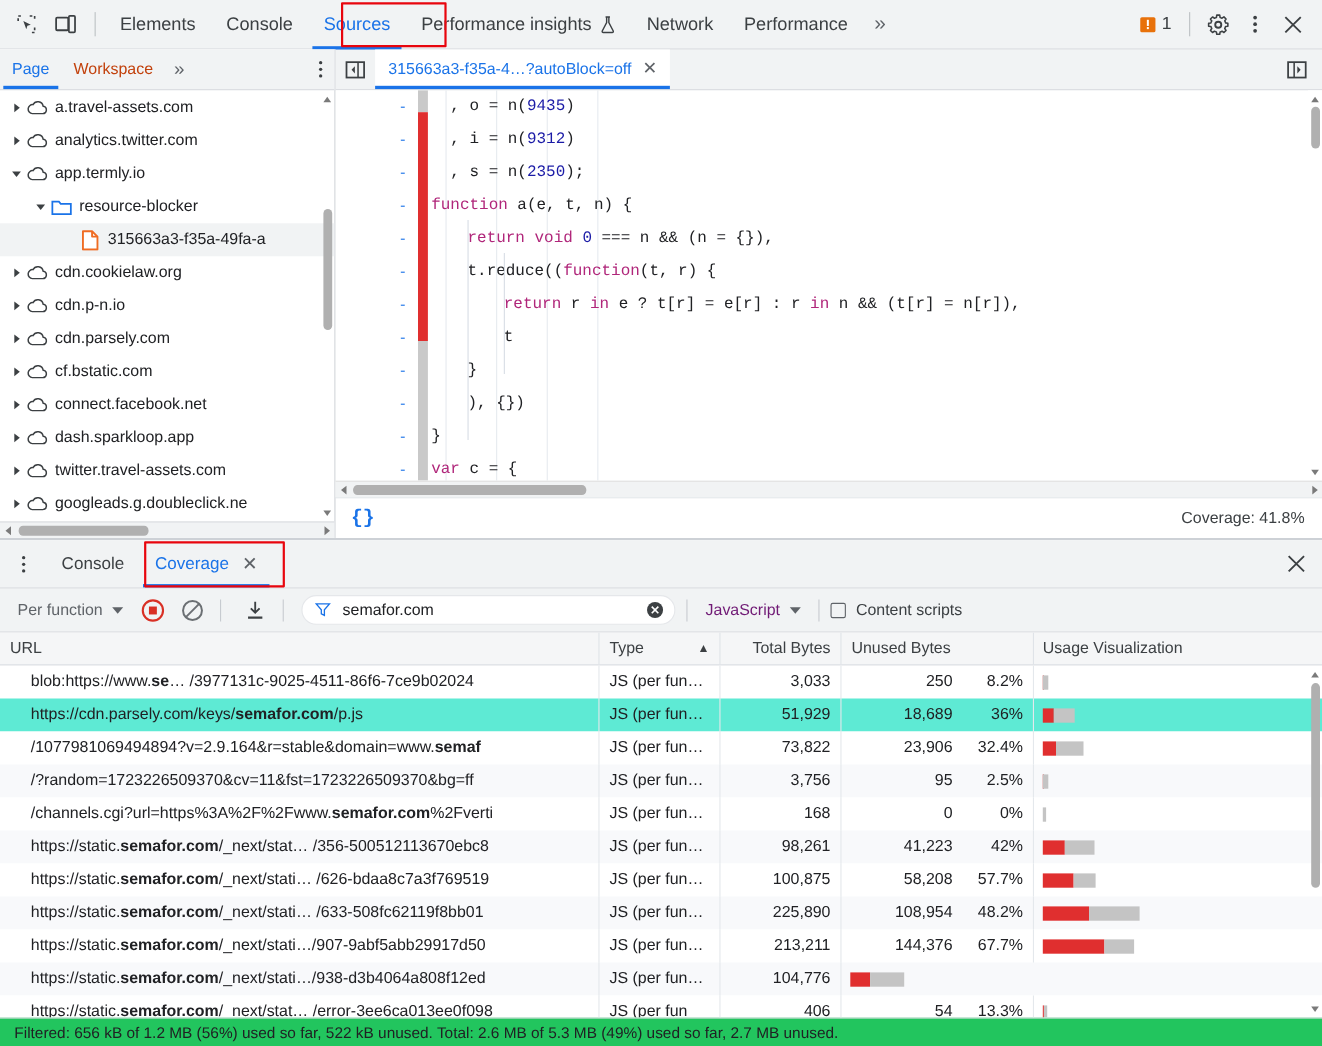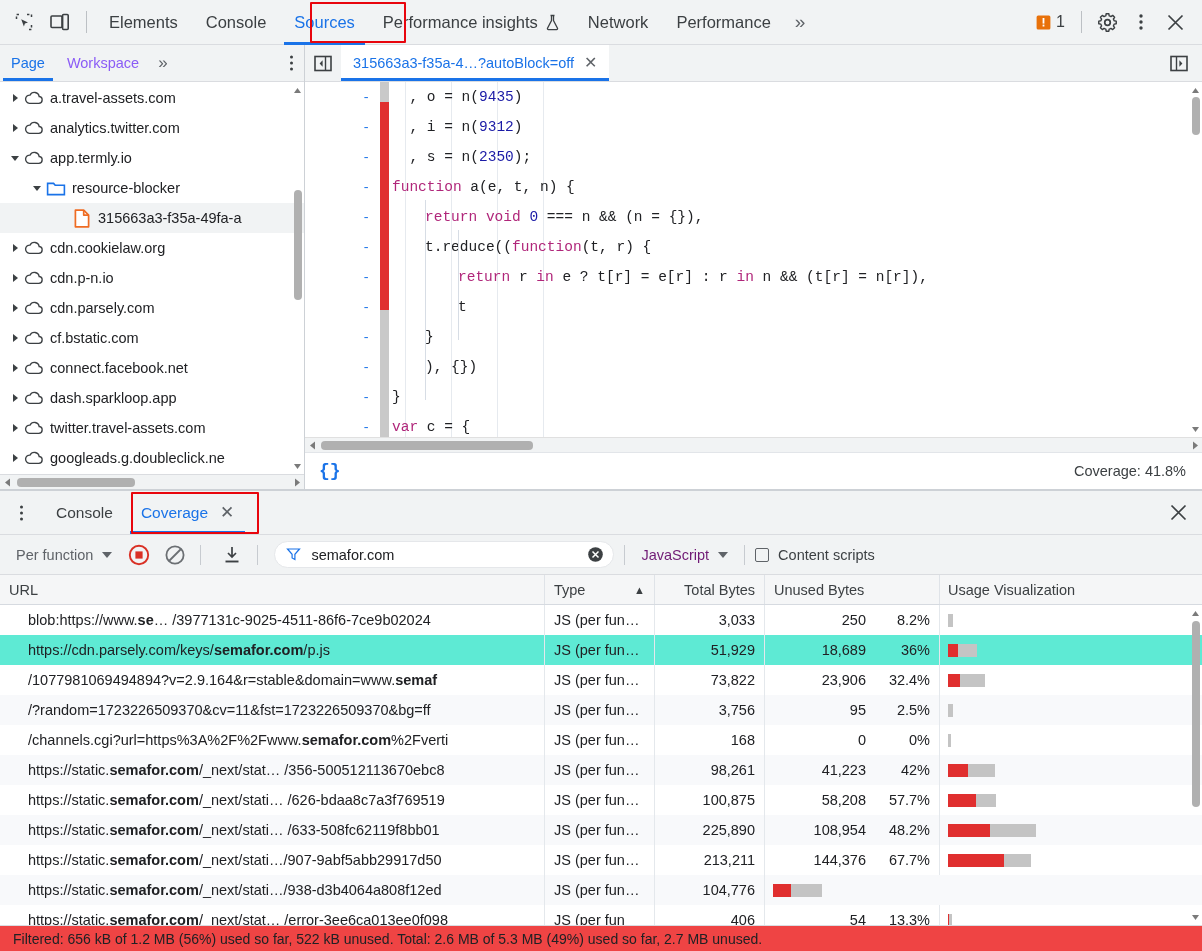--- a/index.html
+++ b/index.html
@@ -68,21 +68,21 @@
     position: relative;
   }
   .navtabs {
     height: 37px; min-height: 37px;
     background: #f1f3f4;
     display: flex; align-items: stretch;
     border-bottom: 1px solid #dadce0;
   }
   .ntab {
     display:flex; align-items:center; padding: 0 11px;
-    font-size: 14.5px; color: #8b5cf6; cursor: pointer; position: relative;
+    font-size: 14.5px; color: #c2410c; cursor: pointer; position: relative;
   }
   .ntab.sel { color: #1a73e8; }
   .ntab.sel::after { content:""; position:absolute; left:3px; right:3px; bottom:0; height:3px; background:#1a73e8; }
   .ntab-more { display:flex; align-items:center; padding: 0 8px; cursor:pointer; }
   .ntab-kebab { margin-left:auto; display:flex; align-items:center; padding: 0 10px; cursor:pointer; }
 
   .tree { flex: 1; overflow: hidden; position: relative; padding-top: 1px; }
   .trow {
     height: 30px; display: flex; align-items: center;
     padding-left: 8px; white-space: nowrap; cursor: pointer;
@@ -218,21 +218,21 @@
   .bar { height: 13px; display:flex; }
   .bar .red { background:#e02f2f; height:100%; }
   .bar .gray{ background:#c4c4c4; height:100%; }
   .hit { font-weight: bold; }
 
   .cov-scroll { position:absolute; right:0; top:0; bottom:0; width:13px; }
   .cov-scroll .thumb { position:absolute; left:3px; width:8px; background:#b0b0b0; border-radius:4px; }
   .cov-scroll .arr { position:absolute; left:0; width:13px; height:12px; display:flex;align-items:center;justify-content:center;}
 
   .cov-status {
-    height: 26px; min-height:26px; background:#ef4444; border-top:1px solid #d9dde2;
+    height: 26px; min-height:26px; background:#22c55e; border-top:1px solid #d9dde2;
     display:flex; align-items:center; padding-left: 13px; font-size:14px; color:#202124;
   }
 </style>
 </head>
 <body>
 
 <div id="app">
 
   <div class="topbar">
     <div class="tb-icon">

